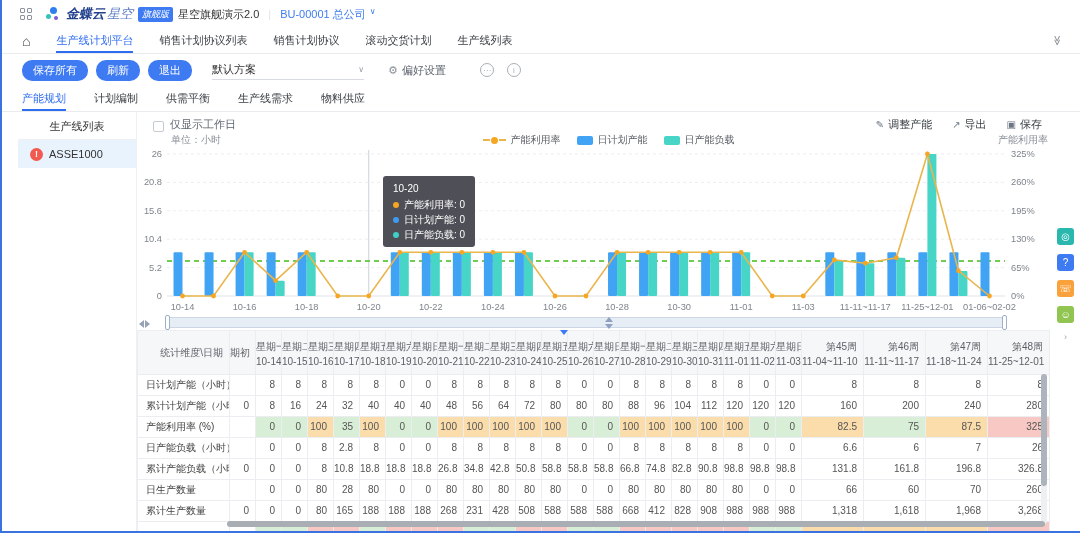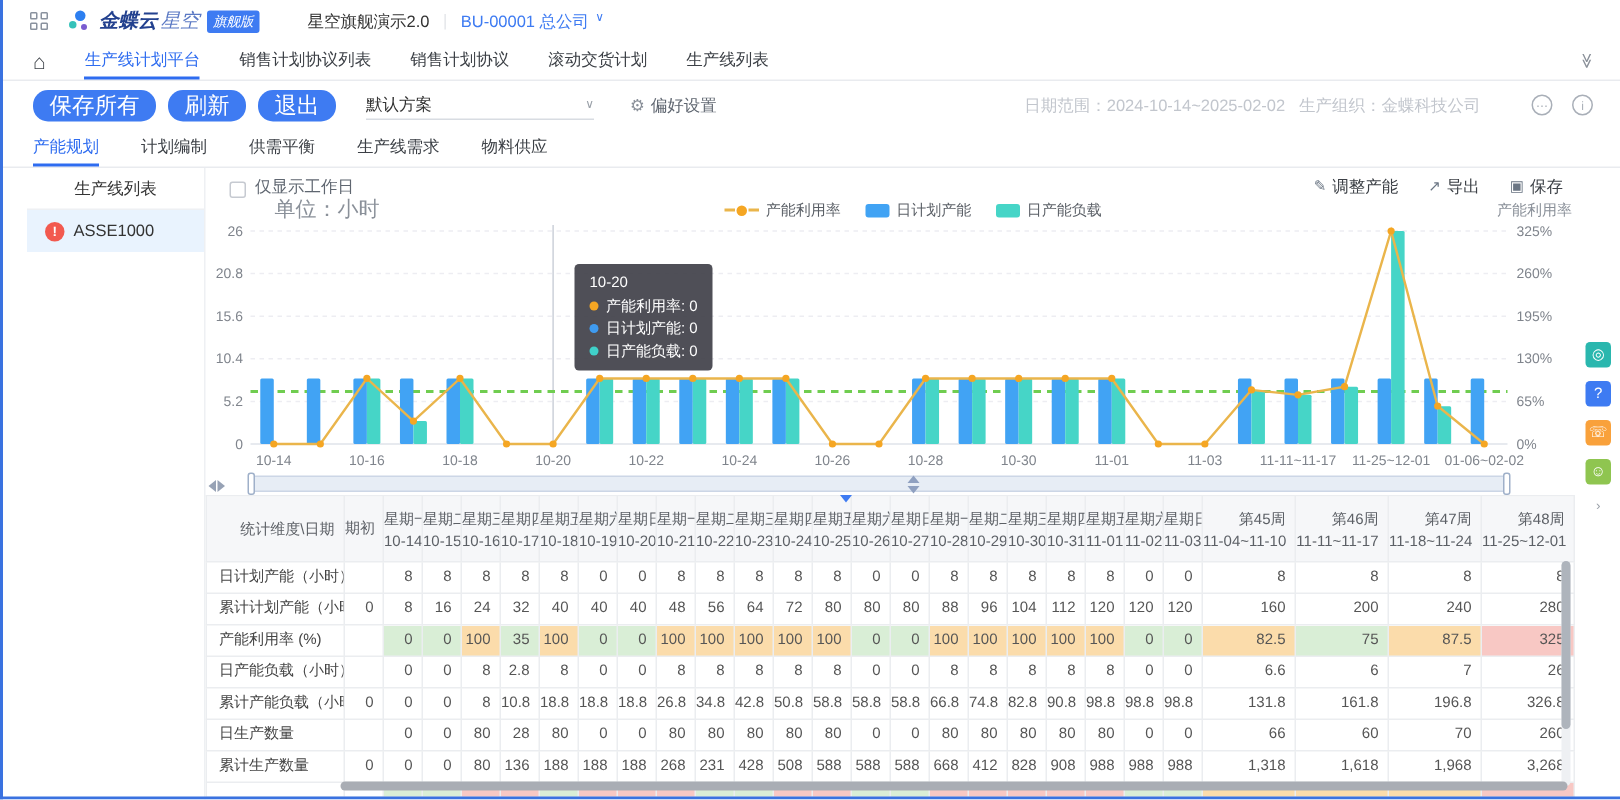--- a/index.html
+++ b/index.html
@@ -13,39 +13,39 @@
   .apps{display:grid;grid-template-columns:5px 5px;grid-template-rows:5px 5px;gap:2px;margin-right:14px}
   .apps span{border:1.2px solid #8a929e;border-radius:1px}
   .logo-dots{position:relative;width:15px;height:15px;margin-right:5px}
   .logo-dots i{position:absolute;border-radius:50%}
   .ld1{width:7px;height:7px;background:#2d7ff0;left:4px;top:0}
   .ld2{width:5px;height:5px;background:#35c2ba;left:0;top:7px}
   .ld3{width:4px;height:4px;background:#7a5cd0;left:8px;top:9px}
   .brand1{font-weight:bold;font-style:italic;color:#23418f;font-size:13px}
   .brand2{font-style:italic;color:#5b79c4;font-size:13px;margin-left:2px}
   .badge{background:#3e7bf2;color:#fff;font-size:9px;padding:1px 4px;border-radius:2px;font-style:italic;margin-left:5px}
-  .workspace{margin-left:32px;color:#333}
+  .workspace{margin-left:5px;color:#333}
   .tb-div{color:#e3e5e9;margin:0 9px}
   .orgsel{color:#3e7bf2;display:flex;gap:4px}
   .orgsel .caret{font-size:8px;color:#3e7bf2}
   .top-right{margin-left:auto;display:flex;align-items:center;gap:15px}
   .tico{width:15px;height:15px;color:#5f6670}
   .avatar{width:18px;height:18px;border-radius:50%;background:radial-gradient(circle at 35% 30%,#9fc4f2,#4a77c9 70%)}
   .uname{color:#333}
 
   
   .navbar{height:26px;display:flex;align-items:center;gap:26px;padding-left:22px;border-bottom:1px solid #e9ebef}
   .home{color:#3a3f45;font-size:14px;font-weight:bold}
   .nav-it{height:25px;line-height:24px;color:#3c4046;cursor:pointer}
   .nav-it.active{color:#2e6cf0;border-bottom:2px solid #2e6cf0}
   .nav-more{margin-left:auto;margin-right:18px;color:#8a9099;transform:rotate(90deg);font-size:10px}
 
   
   .toolbar{height:32px;display:flex;align-items:center;gap:8px;padding-left:22px}
-  .btn{background:#3e7bf2;color:#fff;border:none;border-radius:10px;height:21px;padding:0 11px;font-size:15px;font-family:inherit;cursor:pointer}
+  .btn{background:#3e7bf2;color:#fff;border:none;border-radius:10px;height:21px;padding:0 11px;font-size:11px;font-family:inherit;cursor:pointer}
   .scheme{margin-left:12px;width:152px;height:20px;border-bottom:1px solid #d8dce2;display:flex;align-items:center;justify-content:space-between;color:#333;cursor:pointer}
   .scheme .caret{color:#9aa0a8;font-size:8px}
   .pref{margin-left:16px;color:#5f6670;display:flex;align-items:center;gap:4px}
   .pref .g{color:#8a9099;font-size:11px}
   .range{margin-left:auto;color:#c2c6cd}
   .tb-icos{display:flex;gap:13px;margin:0 18px 0 26px}
   .oico{width:14px;height:14px;border:1px solid #a9afb8;border-radius:50%;color:#a9afb8;font-size:8px;display:flex;align-items:center;justify-content:center}
 
   
   .tabs{height:26px;display:flex;align-items:center;gap:28px;padding-left:22px;border-bottom:1px solid #e9ebef}
@@ -61,21 +61,21 @@
   .content{flex:1;position:relative}
 
   
   .chart-head{height:20px;display:flex;align-items:flex-end;padding:3px 0 0 16px}
   .cbx{width:11px;height:11px;border:1px solid #c6cad1;border-radius:2px;background:#fff;cursor:pointer}
   .cb-label{color:#5f6670;margin-left:6px}
   .chart-actions{margin-left:auto;display:flex;gap:20px;margin-right:38px}
   .ca{display:flex;align-items:center;gap:4px;color:#3c4046;cursor:pointer}
   .ca .ic{color:#6b7684;font-size:10px}
   .legend-row{height:16px;position:relative;display:flex;align-items:center}
-  .unit{position:absolute;left:46px;color:#8a9099;font-size:14px}
+  .unit{position:absolute;left:34px;color:#8a9099;font-size:10px}
   .legend{margin:0 auto;display:flex;gap:16px;align-items:center}
   .lg{display:flex;align-items:center;gap:5px;color:#5a5f66;font-size:10px;cursor:pointer}
   .lg-line{display:flex;align-items:center}
   .lg-line b{width:7px;height:2px;background:#eab54b}
   .lg-line i{width:7px;height:7px;border-radius:50%;background:#f5a623;margin:0 1px}
   .lg-sw{width:16px;height:9px;border-radius:2px}
   .rtitle{position:absolute;right:32px;top:1px;color:#8a9099;font-size:10px}
 
   .plot-wrap{position:relative;height:168px}
   .tooltip{position:absolute;left:246px;top:28px;background:rgba(66,66,74,.93);color:#fff;border-radius:3px;padding:5px 10px;font-size:10px;line-height:15px;z-index:30;white-space:nowrap}
@@ -157,25 +157,20 @@
   <button class="btn">保存所有</button>
   <button class="btn">刷新</button>
   <button class="btn">退出</button>
   <span class="scheme">
     <span>默认方案</span>
     <span class="caret">∨</span>
   </span>
   <span class="pref">
     <span class="g">⚙</span>
     <span>偏好设置</span>
-  </span>
-  <span class="range">
-    <span>日期范围：</span><span>2024-10-14~2025-02-02</span>
-    <span>&nbsp;</span>
-    <span>生产组织：</span><span>金蝶科技公司</span>
   </span>
   <span class="tb-icos">
     <span class="oico">⋯</span>
     <span class="oico">i</span>
   </span>
 </div>
 
 <div class="tabs">
   <span class="tab active">产能规划</span>
   <span class="tab">计划编制</span>
@@ -678,21 +673,21 @@
               <td class="">60</td>
               <td class="">70</td>
               <td class="">260</td>
             </tr>
             <tr>
               <td class="rl">累计生产数量</td>
               <td class="">0</td>
               <td class="">0</td>
               <td class="">0</td>
               <td class="">80</td>
-              <td class="">136</td>
+              <td class="">165</td>
               <td class="">188</td>
               <td class="">188</td>
               <td class="">188</td>
               <td class="">268</td>
               <td class="">231</td>
               <td class="">428</td>
               <td class="">508</td>
               <td class="">588</td>
               <td class="">588</td>
               <td class="">588</td>

